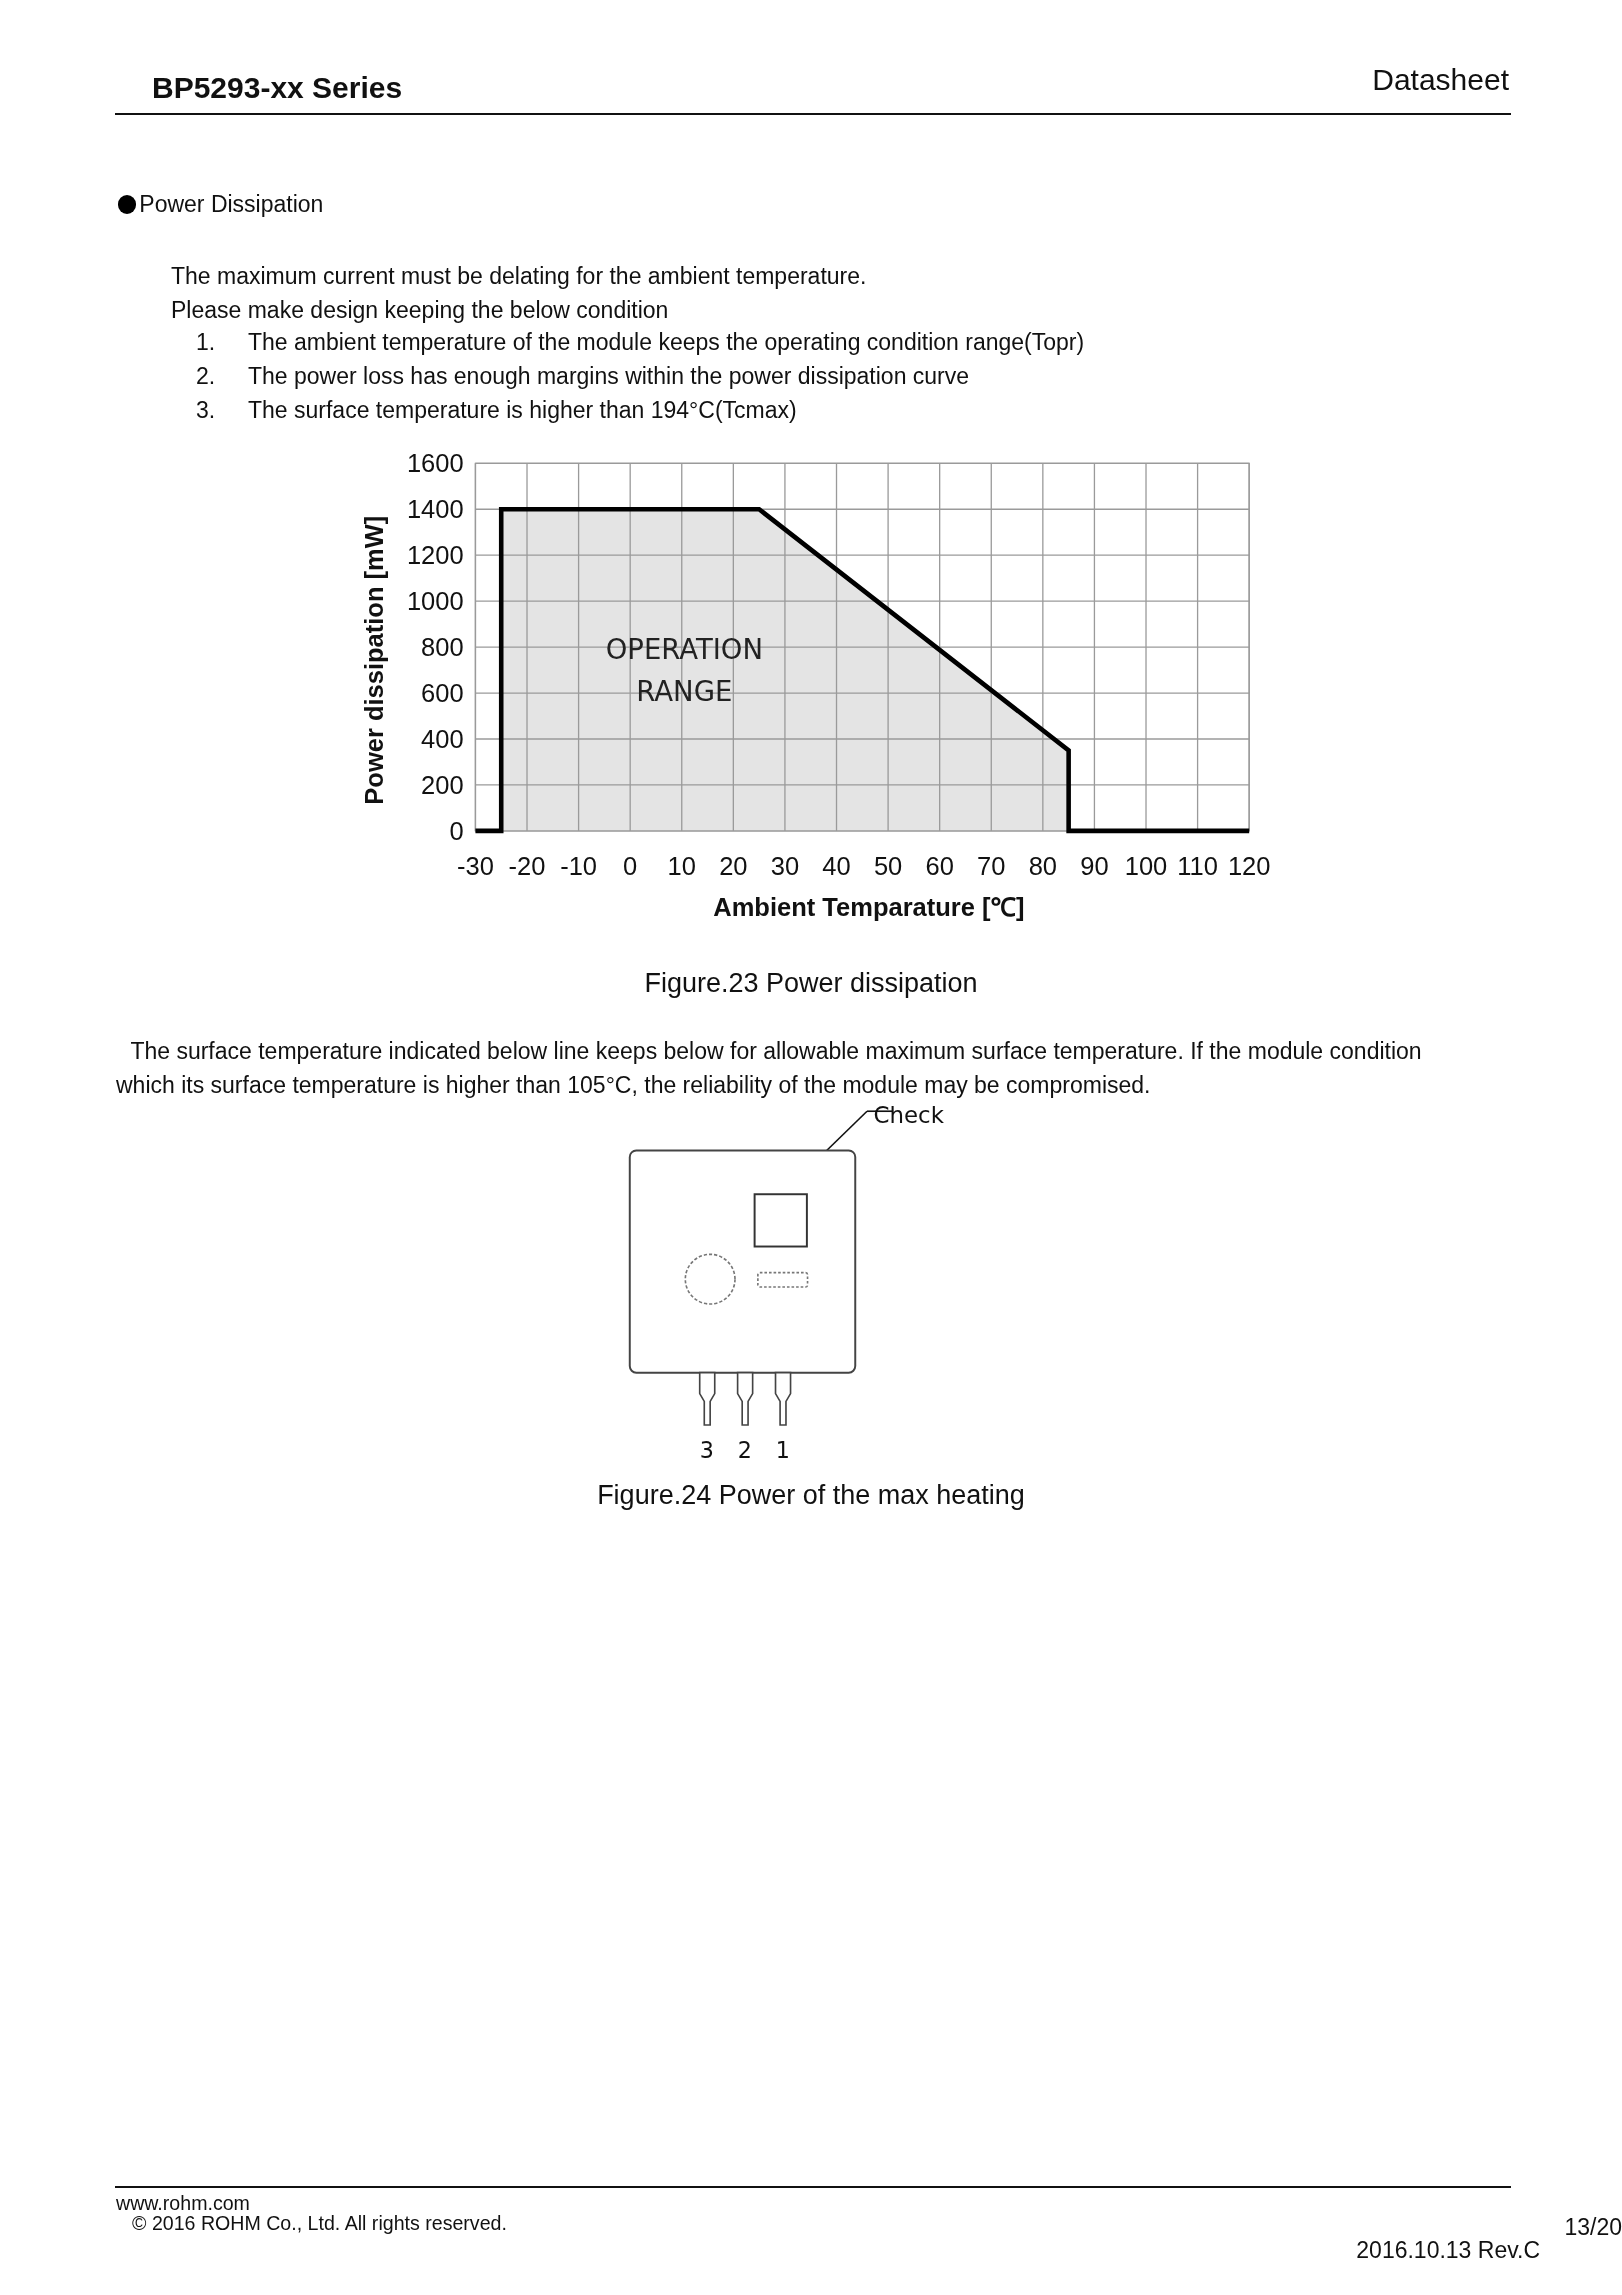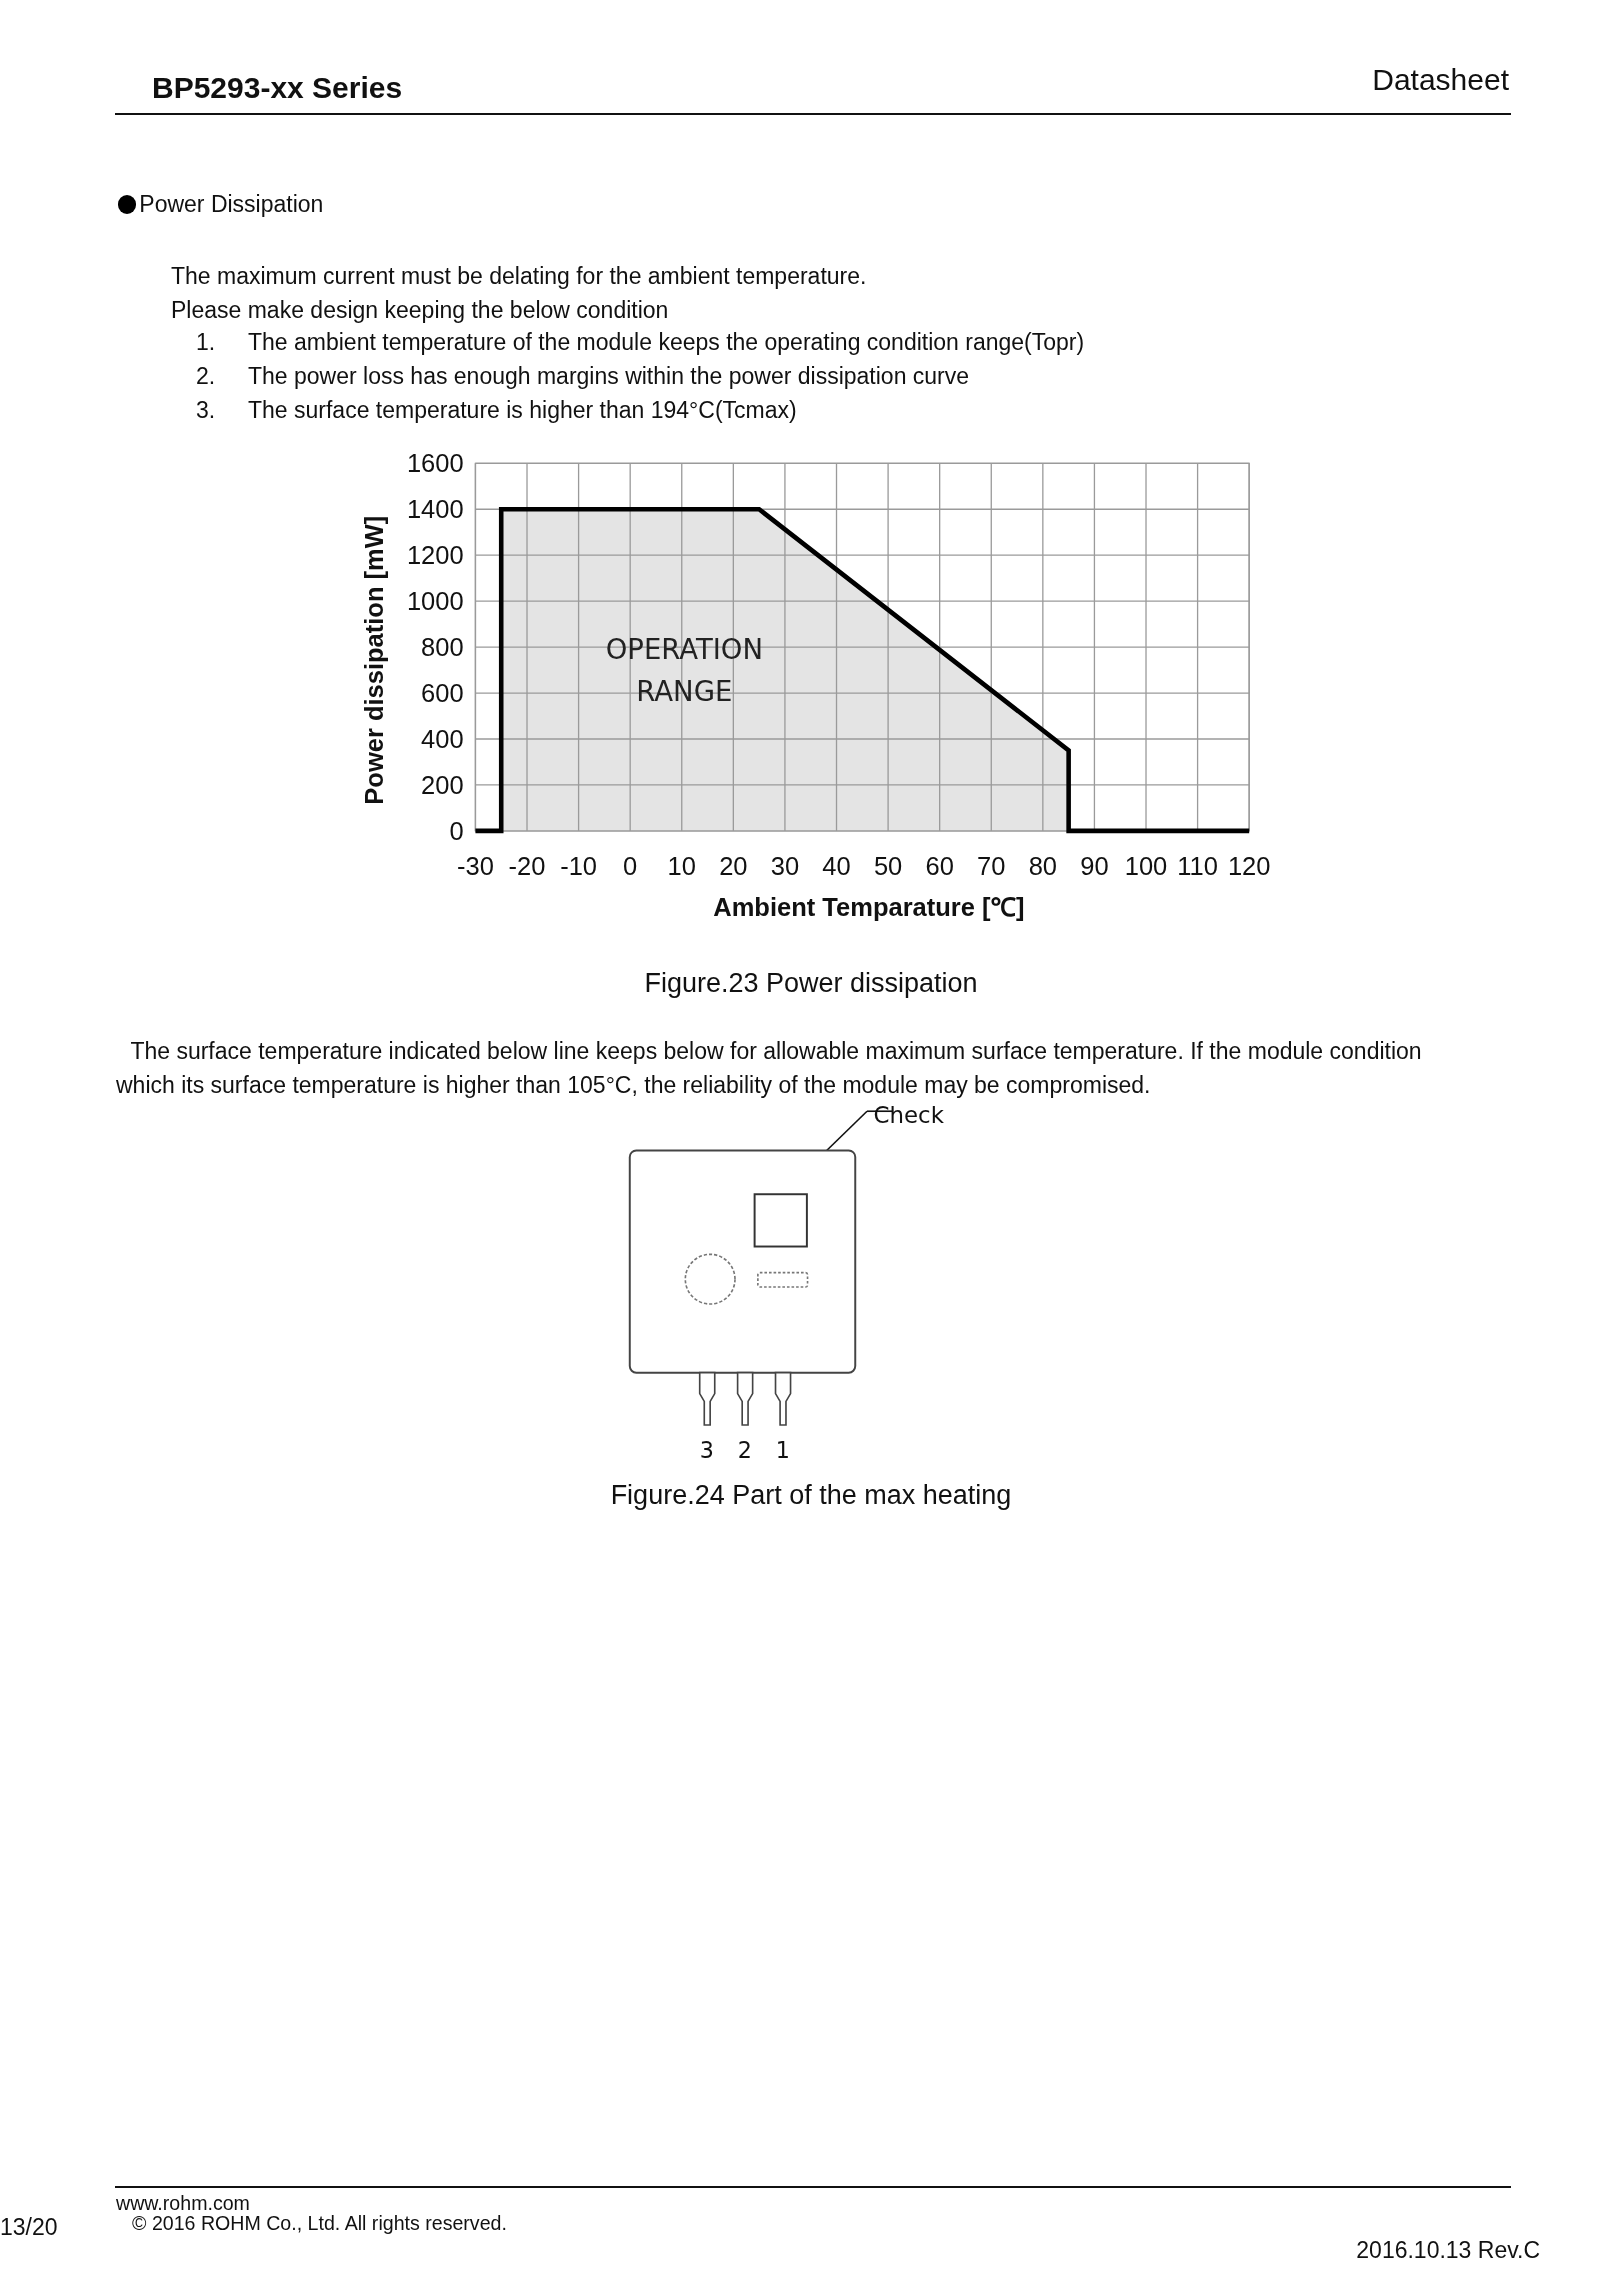--- a/index.html
+++ b/index.html
@@ -18,21 +18,21 @@
   .chart { left: 340px; top: 445px; }
   .caption { font-size: 27px; }
   .cap23 { left: 0; width: 1622px; text-align: center; top: 968px; }
   .desc { left: 116px; top: 1034px; width: 1413px; font-size: 23px; line-height: 34px; }
   .desc .first { padding-left: 14.4px; }
   .diagram { left: 615px; top: 1106px; }
   .cap24 { left: 0; width: 1622px; text-align: center; top: 1480px; }
   .ftr-rule { left: 115px; width: 1396px; top: 2186px; height: 2px; background: #111; }
   .ftr-url { left: 116px; top: 2192px; font-size: 19.6px; }
   .ftr-copy { left: 116px; top: 2212px; font-size: 19.6px; margin-left: 16px; }
-  .ftr-page { left: 0; width: 1622px; text-align: left; top: 2214px; font-size: 23px; }
+  .ftr-page { left: 0; width: 1622px; text-align: right; top: 2214px; font-size: 23px; }
   .ftr-date { right: 82px; top: 2237px; font-size: 23px; }
 </style>
 </head>
 <body>
 
 <div class="abs hdr-title">BP5293-xx Series</div>
 <div class="abs hdr-right">Datasheet</div>
 <div class="abs hdr-rule"></div>
 
 <div class="abs section">
@@ -150,20 +150,20 @@
   <g stroke="#444" stroke-width="2.5" fill="#fff">
     <path d="M129 408 L129 440 L136 452 L136 488 L145 488 L145 452 L152 440 L152 408 Z"></path>
     <path d="M187 408 L187 440 L194 452 L194 488 L203 488 L203 452 L210 440 L210 408 Z"></path>
     <path d="M245 408 L245 440 L252 452 L252 488 L261 488 L261 452 L268 440 L268 408 Z"></path>
   </g>
   <text x="140" y="538" font-family="DejaVu Sans, sans-serif" font-size="34" fill="#111" text-anchor="middle">3</text>
   <text x="198" y="538" font-family="DejaVu Sans, sans-serif" font-size="34" fill="#111" text-anchor="middle">2</text>
   <text x="256" y="538" font-family="DejaVu Sans, sans-serif" font-size="34" fill="#111" text-anchor="middle">1</text>
 </svg>
 
-<div class="abs caption cap24">Figure.24 Part of the max heating</div>
+<div class="abs caption cap24">Figure.24 Power of the max heating</div>
 
 <div class="abs ftr-rule"></div>
 <div class="abs ftr-url">www.rohm.com</div>
 <div class="abs ftr-copy">© 2016 ROHM Co., Ltd. All rights reserved.</div>
 <div class="abs ftr-page">13/20</div>
 <div class="abs ftr-date">2016.10.13 Rev.C</div>
 
 
 </body></html>

